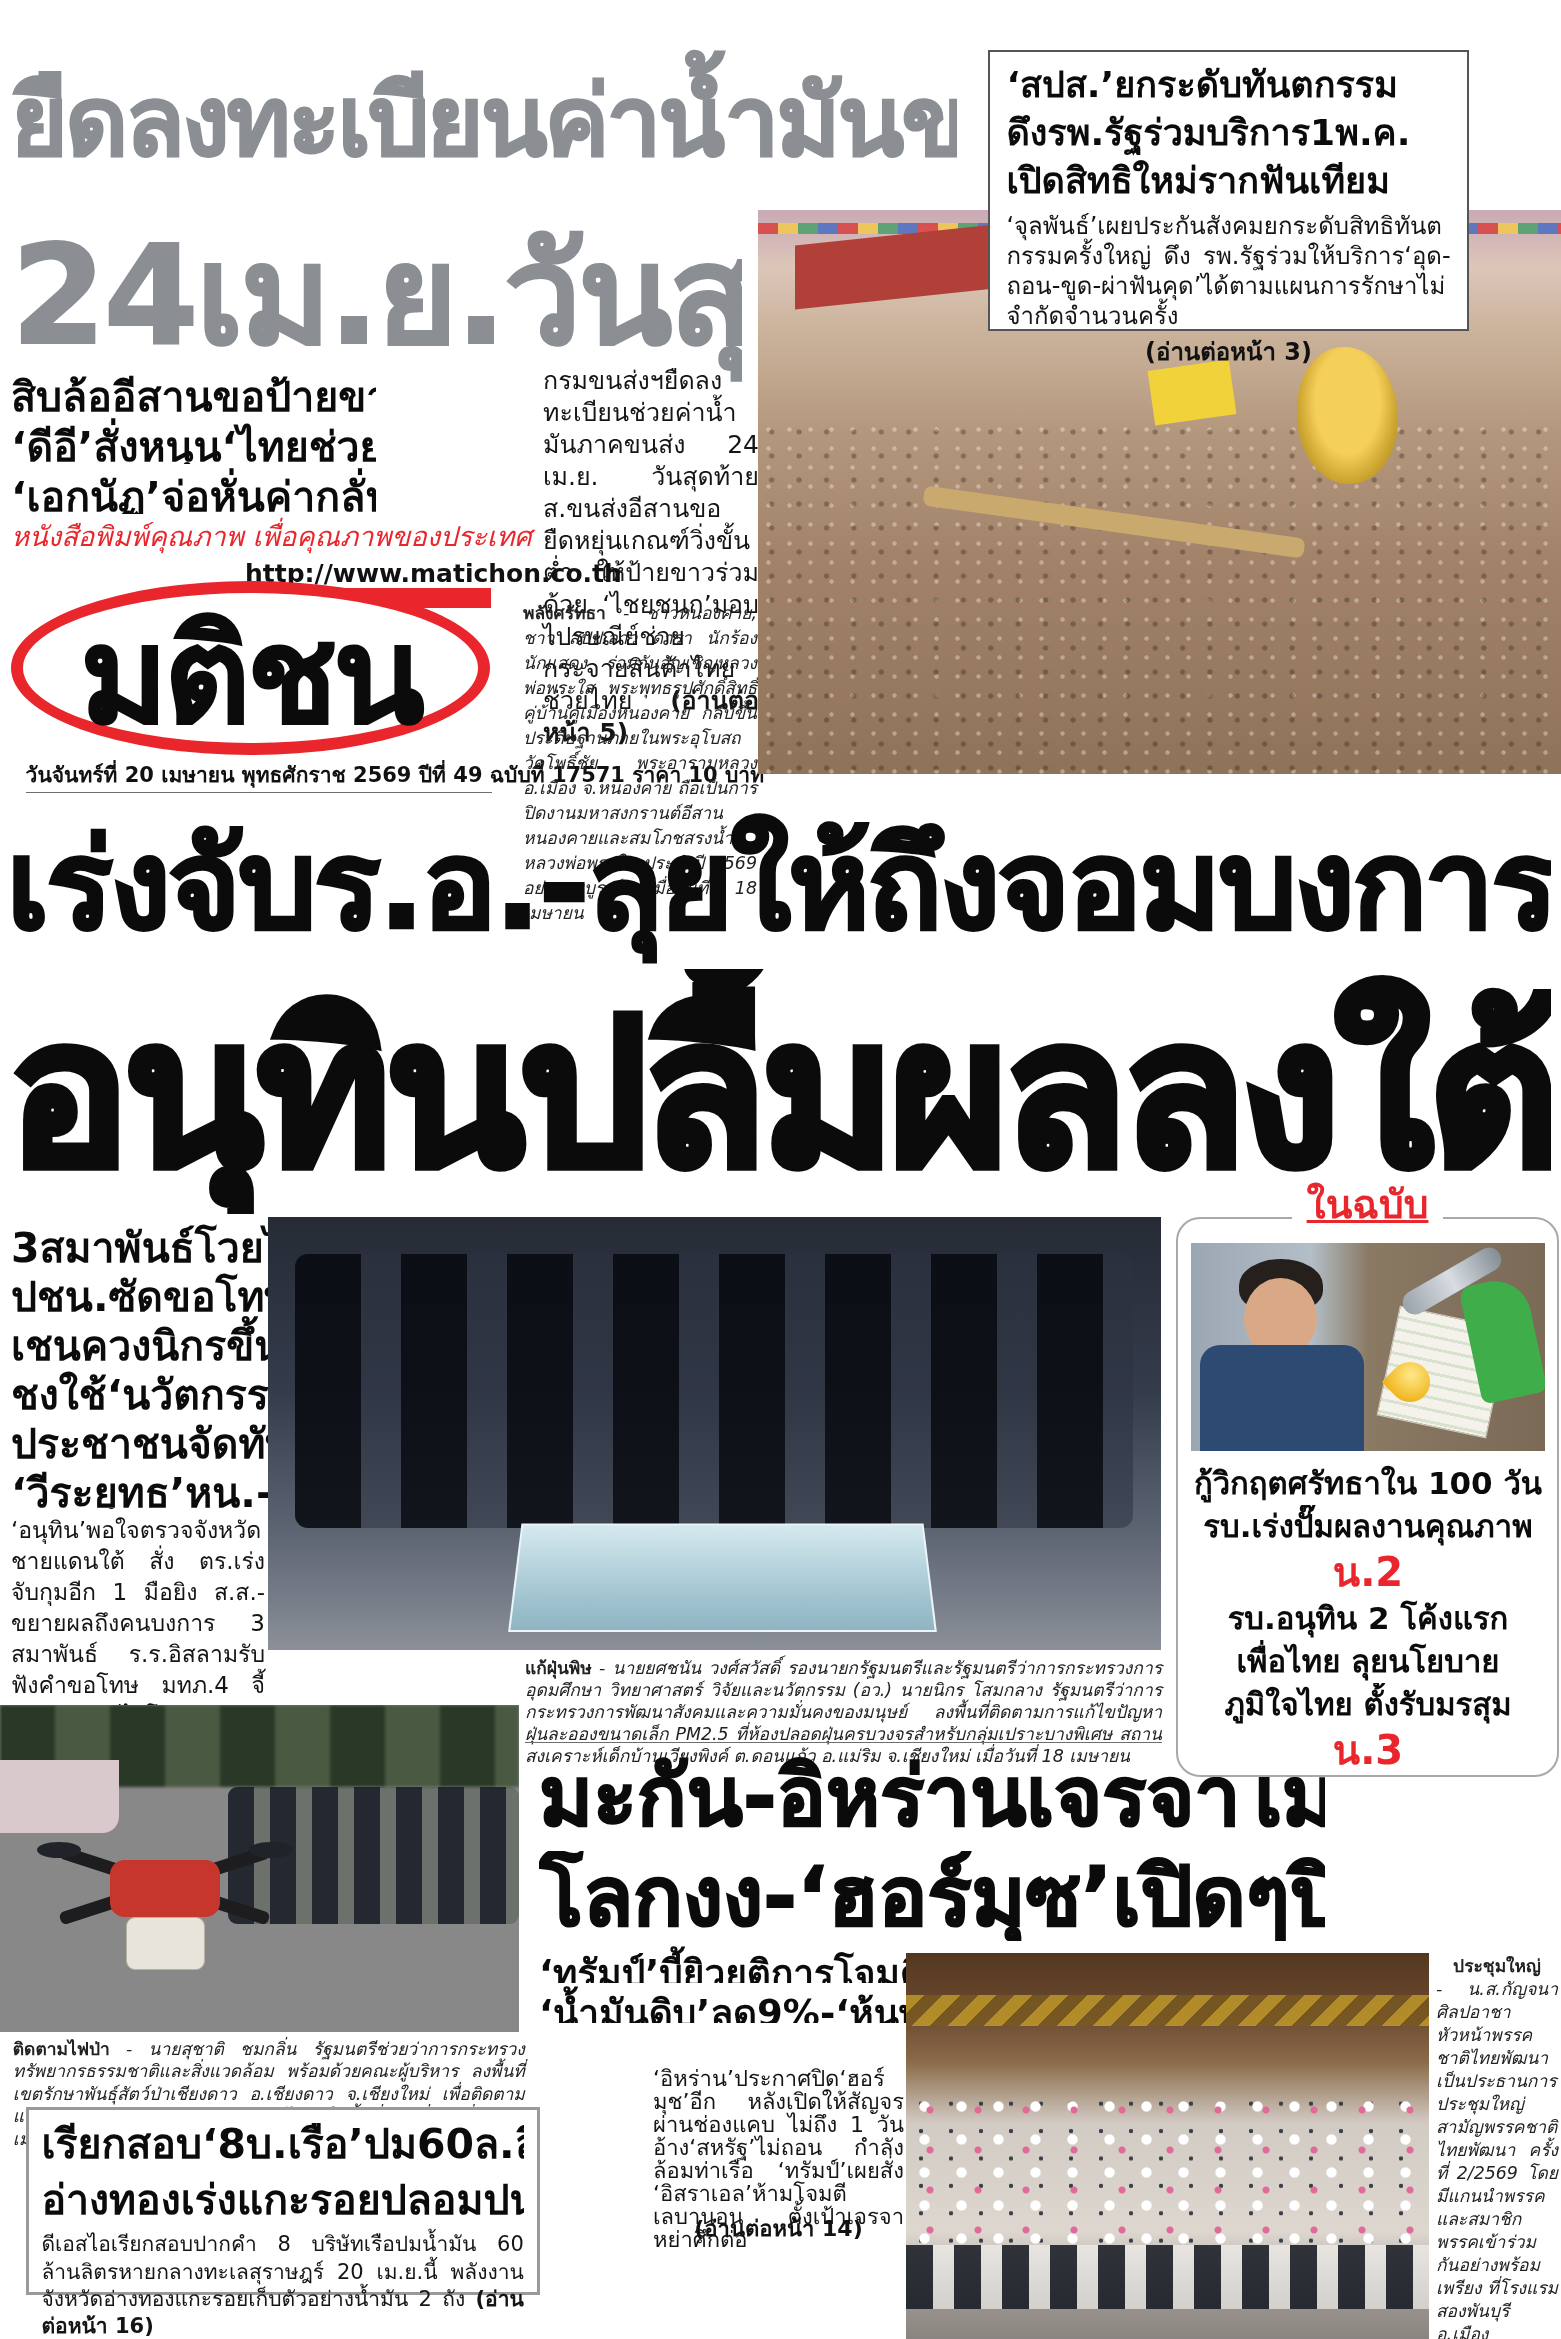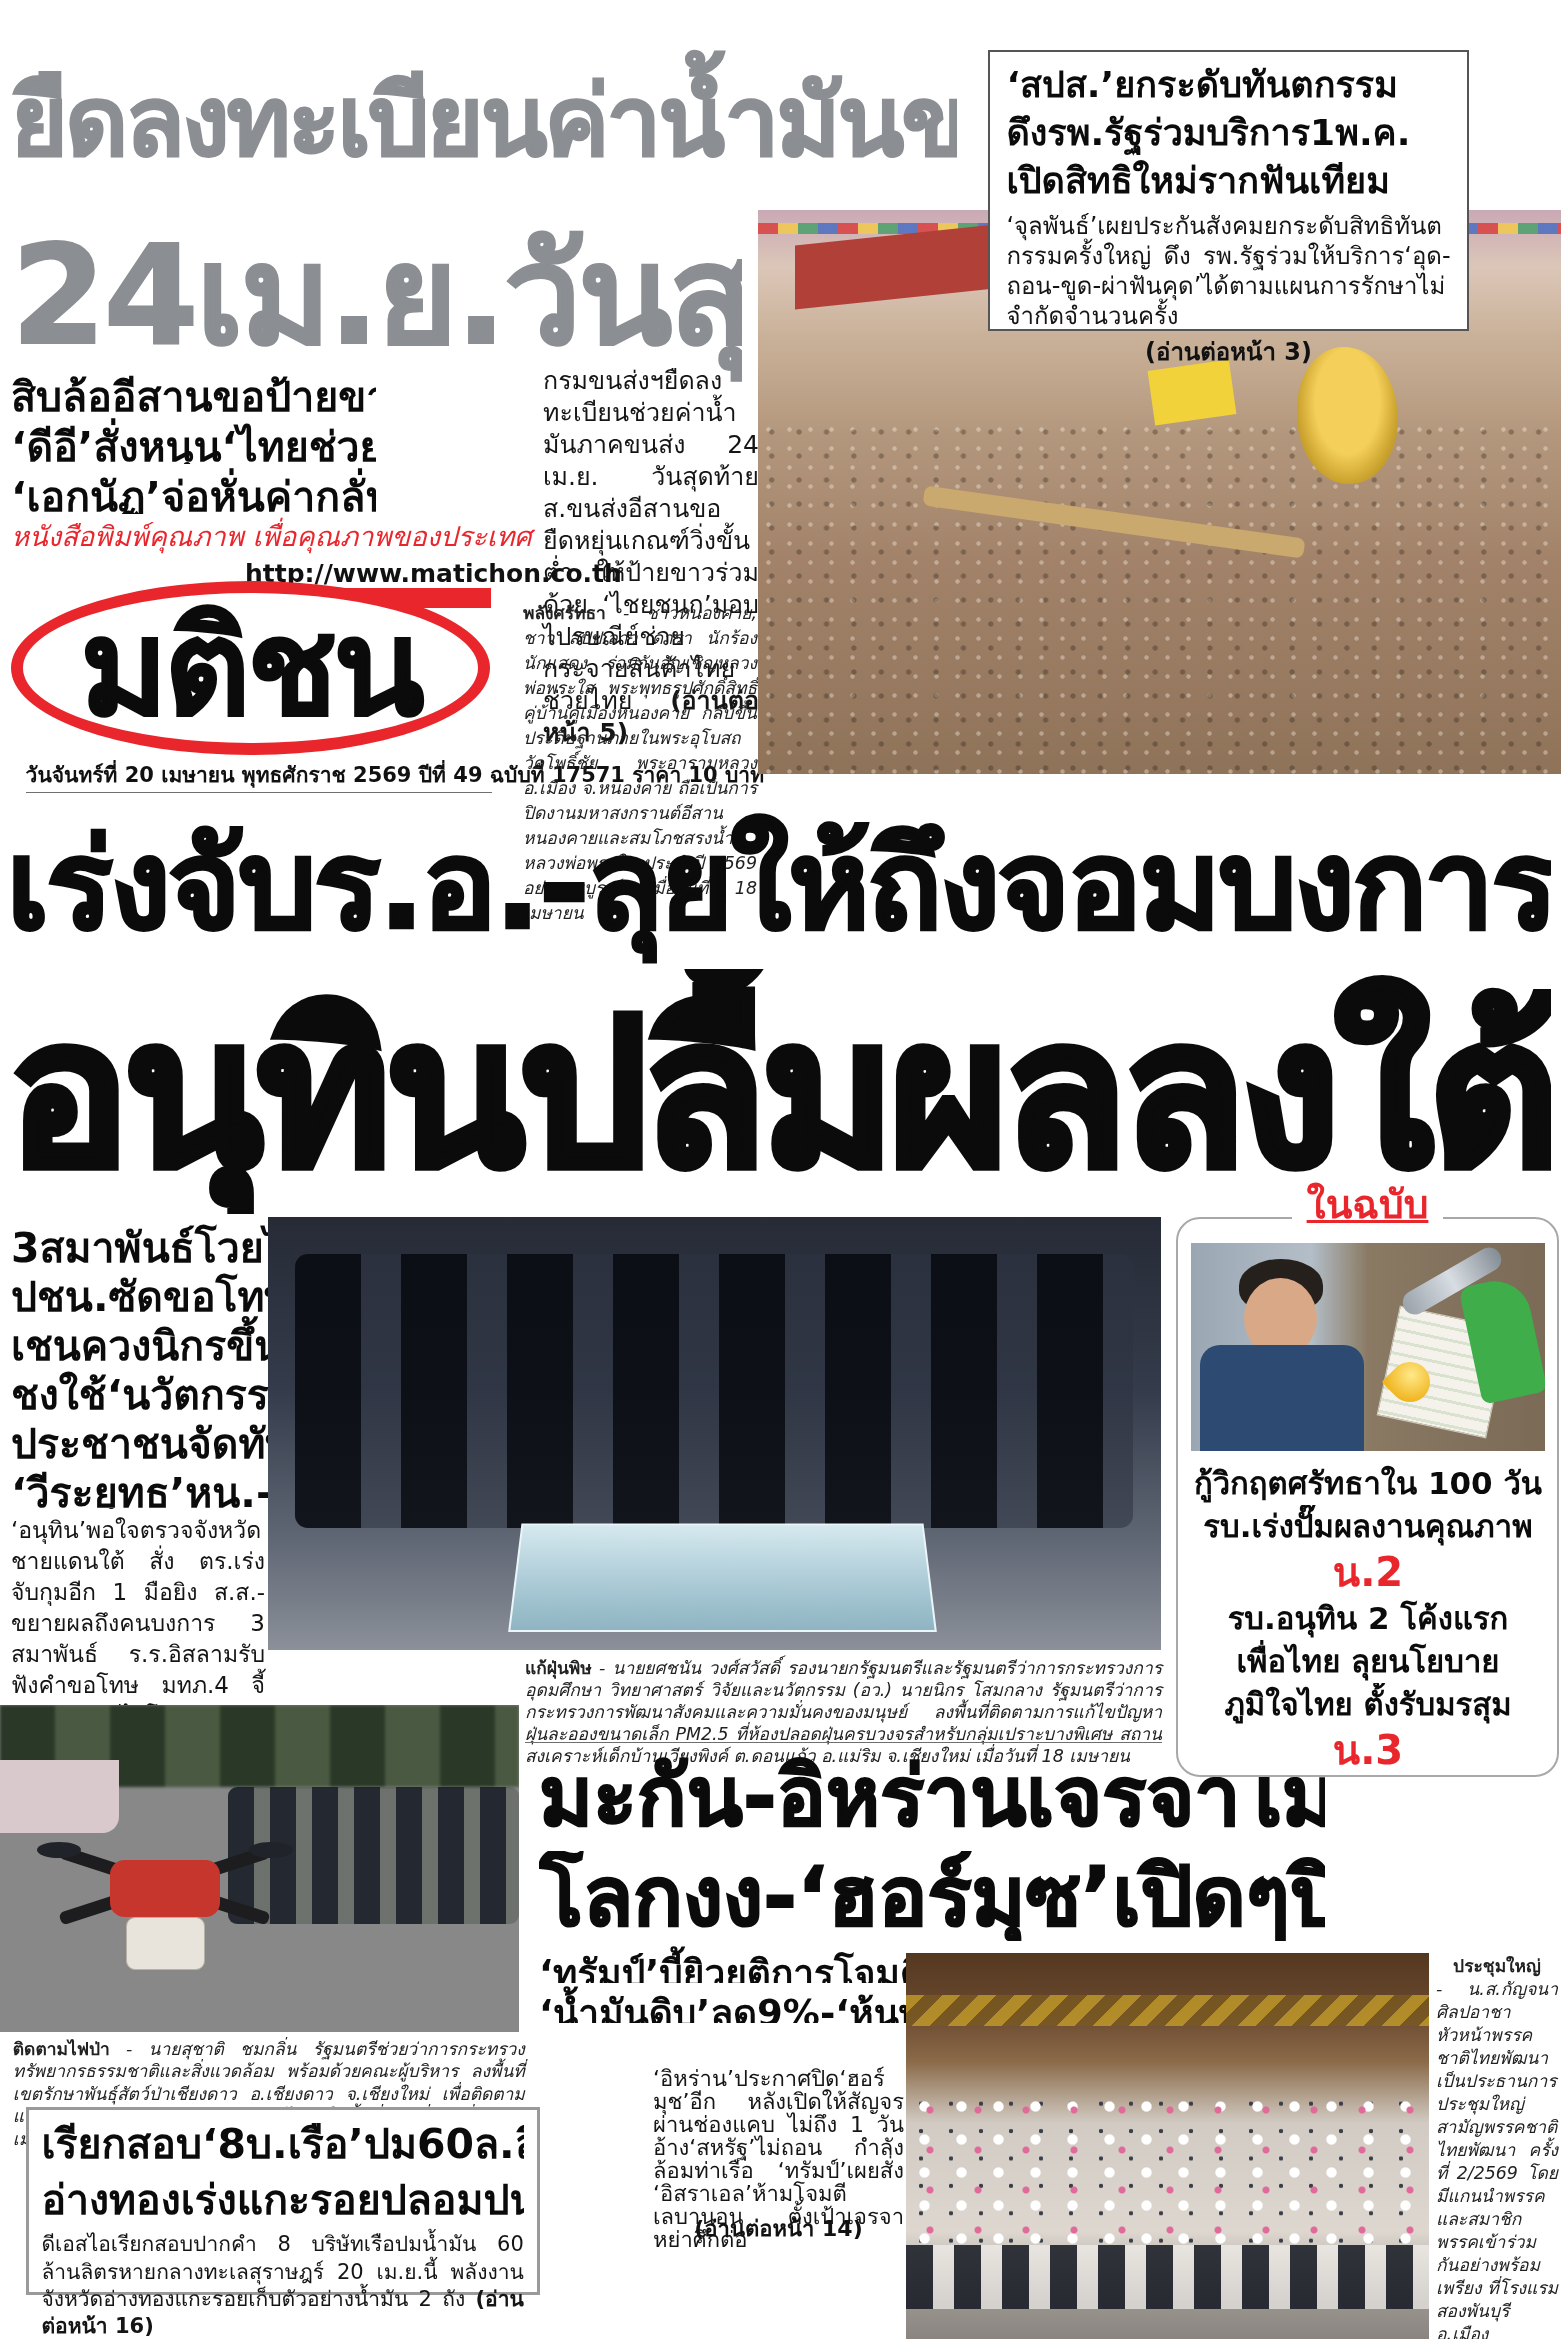--- a/index.html
+++ b/index.html
@@ -100,21 +100,21 @@
 
   <div class="abs" style="left:11px;top:364px;width:365px;">
     <div class="sub-line" style="font-size:41px;height:50px;">สิบล้ออีสานขอป้ายขาวด้วย</div>
     <div class="sub-line" style="font-size:41px;height:50px;">‘ดีอี’สั่งหนุน‘ไทยช่วยไทย’</div>
     <div class="sub-line" style="font-size:41px;height:50px;">‘เอกนัฏ’จ่อหั่นค่ากลั่นอีก</div>
   </div>
 
   <div class="abs slogan" style="left:11px;top:515px;width:475px;height:35px;font-size:27.4px;">หนังสือพิมพ์คุณภาพ เพื่อคุณภาพของประเทศ</div>
   <div class="abs url" style="left:245px;top:559px;width:247px;height:24px;font-size:25px;">http://www.matichon.co.th</div>
   <div class="abs logo-bar" style="left:260px;top:588px;width:231px;height:20px;z-index:1;"></div>
-  <div class="abs logo-oval" style="left:11px;top:581px;width:479px;height:174px;z-index:2;">
+  <div class="abs logo-oval" style="left:11px;top:581px;width:479px;height:174px;z-index:2;align-items:flex-end;">
     <span class="logo-text" style="font-size:133px;">มติชน</span>
   </div>
   <div class="abs" style="left:25.6px;top:758px;width:471px;height:27.4px;font-size:21px;font-weight:bold;white-space:nowrap;">วันจันทร์ที่ 20 เมษายน พุทธศักราช 2569 ปีที่ 49 ฉบับที่ 17571 ราคา 10 บาท</div>
   <div class="abs rule" style="left:25.6px;top:792px;width:466px;"></div>
 
   <div class="abs bodytext" style="left:543px;top:365px;width:216px;height:230px;font-size:25px;line-height:32px;">
     <span>กรมขนส่งฯยืดลงทะเบียนช่วยค่าน้ำมันภาคขนส่ง 24 เม.ย. วันสุดท้าย ส.ขนส่งอีสานขอยืดหยุ่นเกณฑ์วิ่งขั้นต่ำ ให้ป้ายขาวร่วมด้วย ‘ไชยชนก’มอบไปรษณีย์ช่วยกระจายสินค้าไทยช่วยไทย </span><span class="cont">(อ่านต่อหน้า 5)</span>
   </div>
 
   <div class="abs caption" style="left:523px;top:601px;width:234px;height:174px;font-size:17.4px;line-height:25px;">

